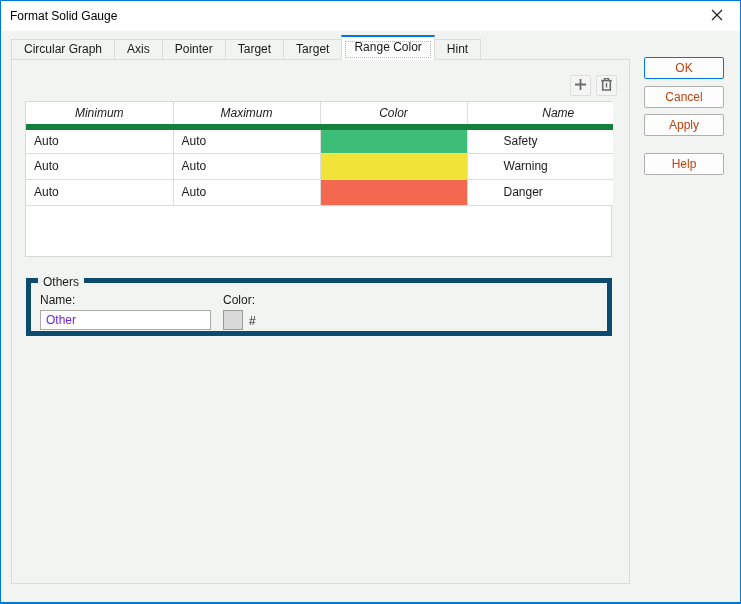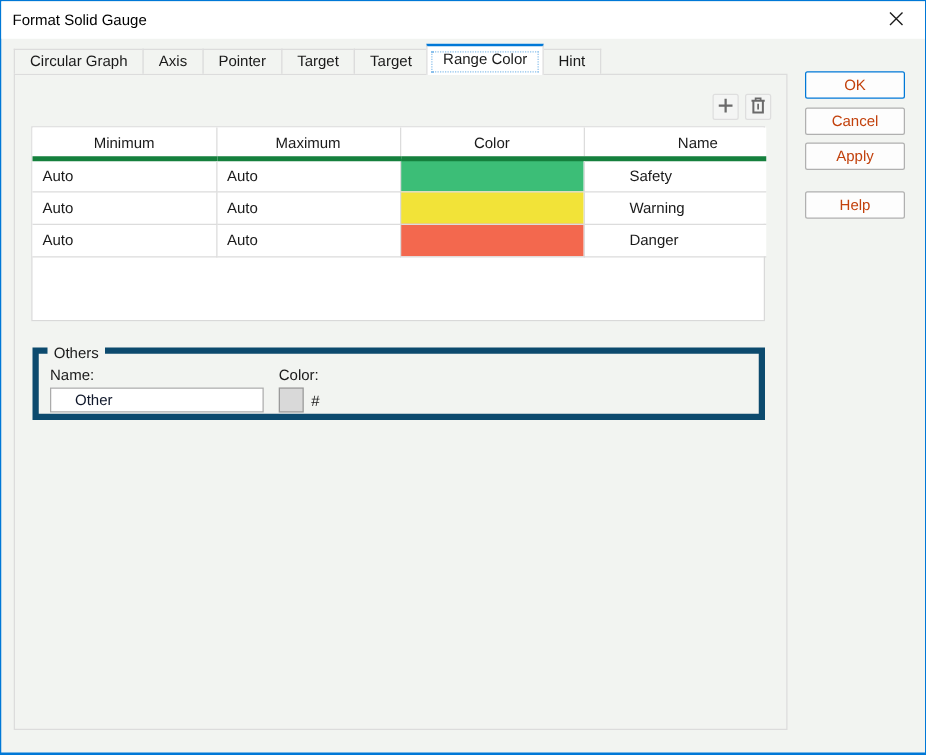--- a/index.html
+++ b/index.html
@@ -57,22 +57,22 @@
   .btn-del { left:584px; top:15px; }
 
   
   .grid-box {
     position:absolute; left:13px; top:41px; width:587px; height:156px;
     background:#ffffff; border:1px solid #d9d9d9;
   }
   table.grid { width:100%; border-collapse:collapse; table-layout:fixed; }
   .grid th {
     height:25px; font-weight:normal; text-align:center;
-    border-bottom:4px solid #15803d; border-right:1px solid #dcdcdc;
-    background:#ffffff; font-size:12px;
+    border-bottom:6px solid #15803d; border-right:1px solid #dcdcdc;
+    background:#ffffff; font-size:12px;font-style:italic;
   }
   .grid th:last-child, .grid td:last-child { border-right:none;padding-left:36px; }
   .grid td {
     height:26px; padding:0 0 0 8px;
     border-bottom:1px solid #dcdcdc; border-right:1px solid #dcdcdc;
     background:#ffffff; font-size:12px;
   }
   .grid td.color-cell { padding:0; }
 
   
@@ -83,21 +83,21 @@
   .group-legend {
     position:absolute; top:-8px; left:7px; padding:0 5px;
     background:#f2f4f1; line-height:14px;
   }
   .field-label { position:absolute; top:10px; line-height:14px; }
   .lbl-name { left:9px; }
   .lbl-color { left:192px; }
   .txt-input {
     position:absolute; top:27px; height:20px;
     border:1px solid #abababa8; border:1px solid #ababab;
-    background:#ffffff; padding:0 19px; font-family:"Liberation Sans",sans-serif; font-size:12px; color:#0f172a;
+    background:#ffffff; padding:0 5px; font-family:"Liberation Sans",sans-serif; font-size:12px; color:#6d28d9;
   }
   .input-name { left:9px; width:171px; }
   .input-hex { left:228px; width:129px; }
   .swatch {
     position:absolute; left:192px; top:27px; width:20px; height:20px;
     border:1px solid #9a9a9a; cursor:pointer;
   }
   .hash { position:absolute; left:218px; top:31px; }
 
   

